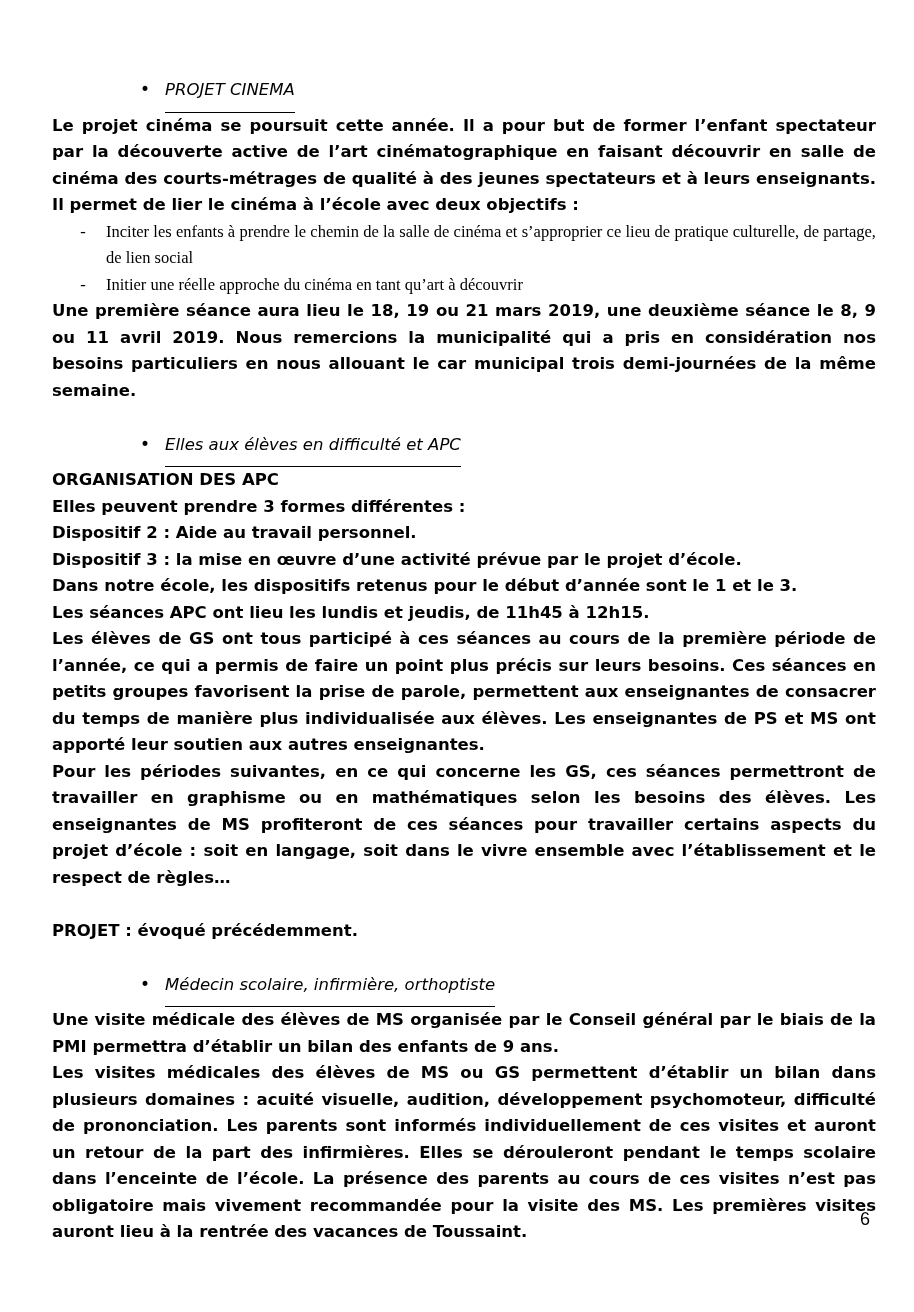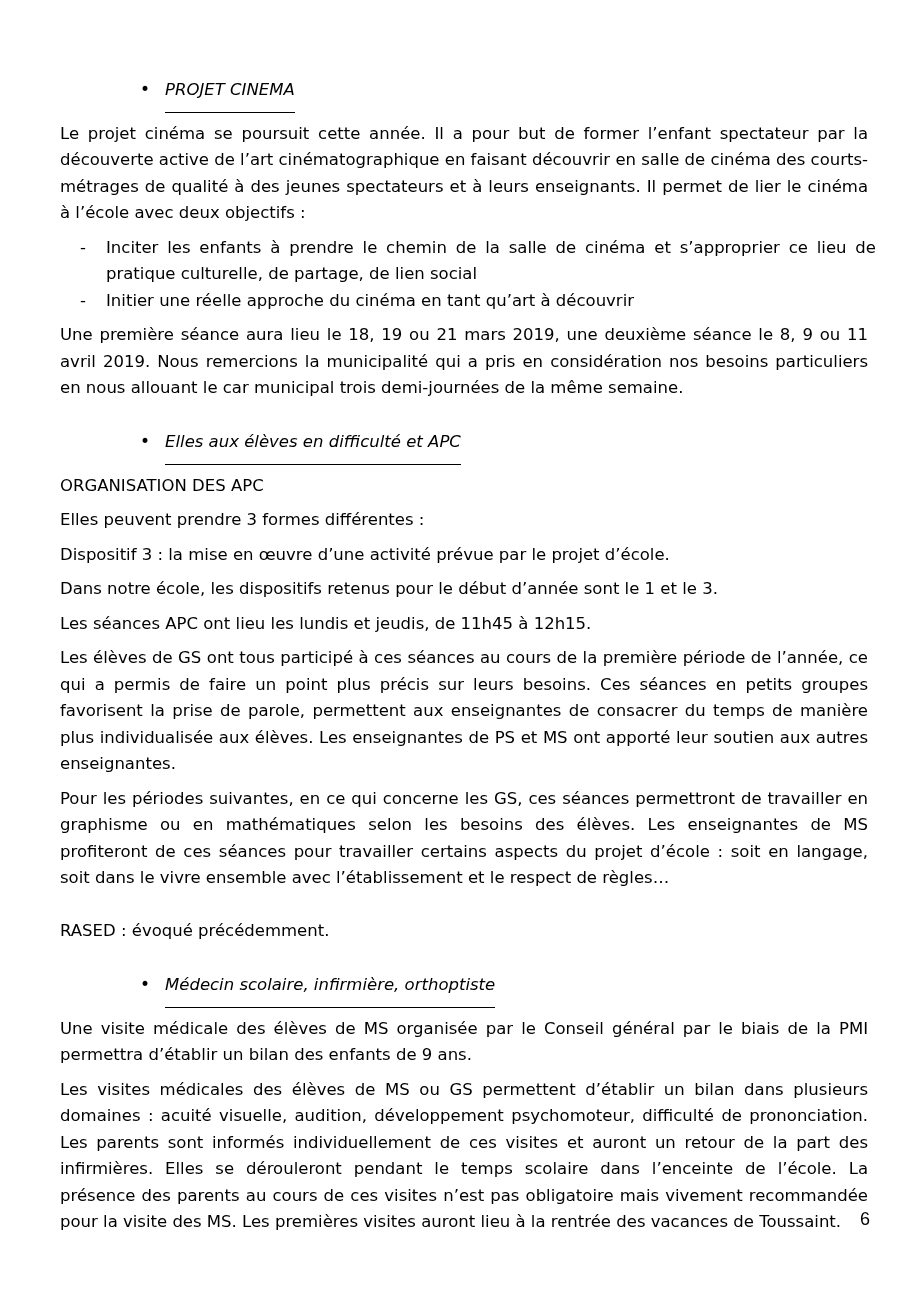--- a/index.html
+++ b/index.html
@@ -32,37 +32,39 @@
   .bullet {
     margin-right: 15px;
     font-size: 17px;
   }
   .section-heading {
     font-style: italic;
     border-bottom: 1.6px solid #000000;
     padding-bottom: 8px;
   }
   p.para {
-    margin: 8px;
+    margin: 0;
     text-align: justify;
+    font-weight: bold;
   }
   p.para.spaced-before {
     margin-top: 26.5px;
   }
   .dash-item {
     display: flex;
     padding-left: 28px;
   }
   .dash {
     width: 26px;
     flex-shrink: 0;
   }
   .dash-text {
     flex: 1;
     text-align: justify;
+    font-family: Liberation Serif, serif;
   }
   .page-number {
     position: absolute;
     top: 1206px;
     right: 44px;
     font-family: "Liberation Sans", sans-serif;
     font-size: 18px;
     line-height: 26px;
   }
 </style>
@@ -88,26 +90,27 @@
     <p class="para">Une première séance aura lieu le 18, 19 ou 21 mars 2019, une deuxième séance le 8, 9 ou 11 avril 2019. Nous remercions la municipalité qui a pris en considération nos besoins particuliers en nous allouant le car municipal trois demi-journées de la même semaine.</p>
   </section>
 
   <section>
     <div class="heading-line">
       <span class="bullet">•</span>
       <span class="section-heading">Elles aux élèves en difficulté et APC</span>
     </div>
     <p class="para">ORGANISATION DES APC</p>
     <p class="para">Elles peuvent prendre 3 formes différentes :</p>
+    <p class="para">Dispositif 2 : Aide au travail personnel.</p>
     <p class="para">Dispositif 3 : la mise en œuvre d’une activité prévue par le projet d’école.</p>
     <p class="para">Dans notre école, les dispositifs retenus pour le début d’année sont le 1 et le 3.</p>
     <p class="para">Les séances APC ont lieu les lundis et jeudis, de 11h45 à 12h15.</p>
     <p class="para">Les élèves de GS ont tous participé à ces séances au cours de la première période de l’année, ce qui a permis de faire un point plus précis sur leurs besoins. Ces séances en petits groupes favorisent la prise de parole, permettent aux enseignantes de consacrer du temps de manière plus individualisée aux élèves. Les enseignantes de PS et MS ont apporté leur soutien aux autres enseignantes.</p>
     <p class="para">Pour les périodes suivantes, en ce qui concerne les GS, ces séances permettront de travailler en graphisme ou en mathématiques selon les besoins des élèves. Les enseignantes de MS profiteront de ces séances pour travailler certains aspects du projet d’école : soit en langage, soit dans le vivre ensemble avec l’établissement et le respect de règles…</p>
-    <p class="para spaced-before">RASED : évoqué précédemment.</p>
+    <p class="para spaced-before">PROJET : évoqué précédemment.</p>
   </section>
 
   <section>
     <div class="heading-line">
       <span class="bullet">•</span>
       <span class="section-heading">Médecin scolaire, infirmière, orthoptiste</span>
     </div>
     <p class="para">Une visite médicale des élèves de MS organisée par le Conseil général par le biais de la PMI permettra d’établir un bilan des enfants de 9 ans.</p>
     <p class="para">Les visites médicales des élèves de MS ou GS permettent d’établir un bilan dans plusieurs domaines : acuité visuelle, audition, développement psychomoteur, difficulté de prononciation. Les parents sont informés individuellement de ces visites et auront un retour de la part des infirmières. Elles se dérouleront pendant le temps scolaire dans l’enceinte de l’école. La présence des parents au cours de ces visites n’est pas obligatoire mais vivement recommandée pour la visite des MS. Les premières visites auront lieu à la rentrée des vacances de Toussaint.</p>
   </section>

